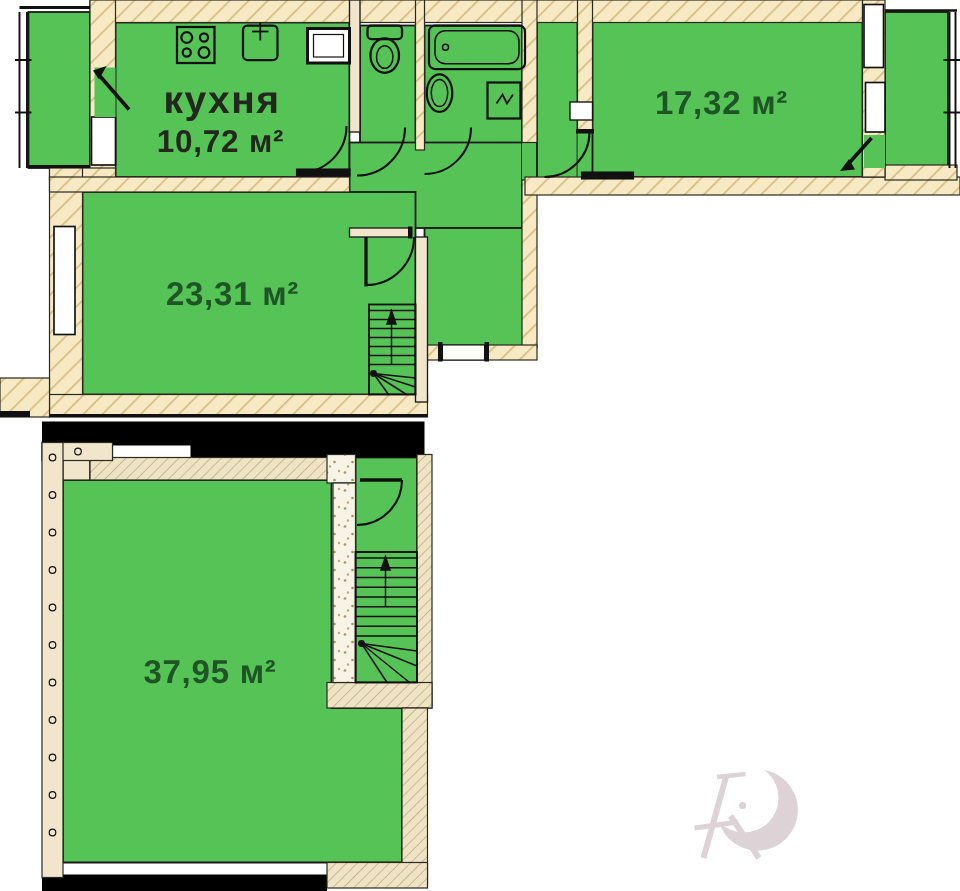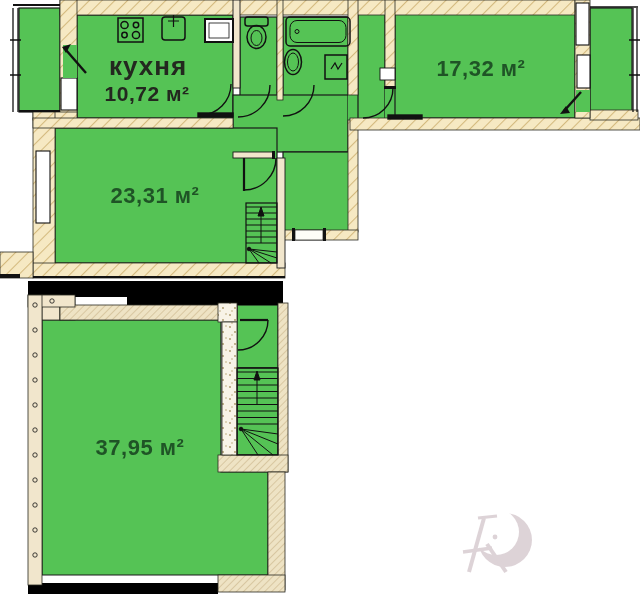--- a/index.html
+++ b/index.html
@@ -2,21 +2,20 @@
 <html><head>
 <meta charset="utf-8">
 <style>
   html,body{margin:0;padding:0;background:#ffffff;}
   .plan-wrap{
     position:relative;
     width:640px;height:594px;
     background:#ffffff;
     font-family:"Liberation Sans", sans-serif;
     overflow:hidden;
-    border-radius:10px;
   }
   svg{display:block}
   text{
     font-family:"Liberation Sans","DejaVu Sans",sans-serif;
     font-weight:bold;
   }
   .area-label{fill:#1f5426;font-size:22px;letter-spacing:.5px;}
   .kitchen-label{fill:#23281f;font-size:26px;letter-spacing:1px;}
   .kitchen-area{fill:#23281f;font-size:21px;letter-spacing:.5px;}
 </style>

